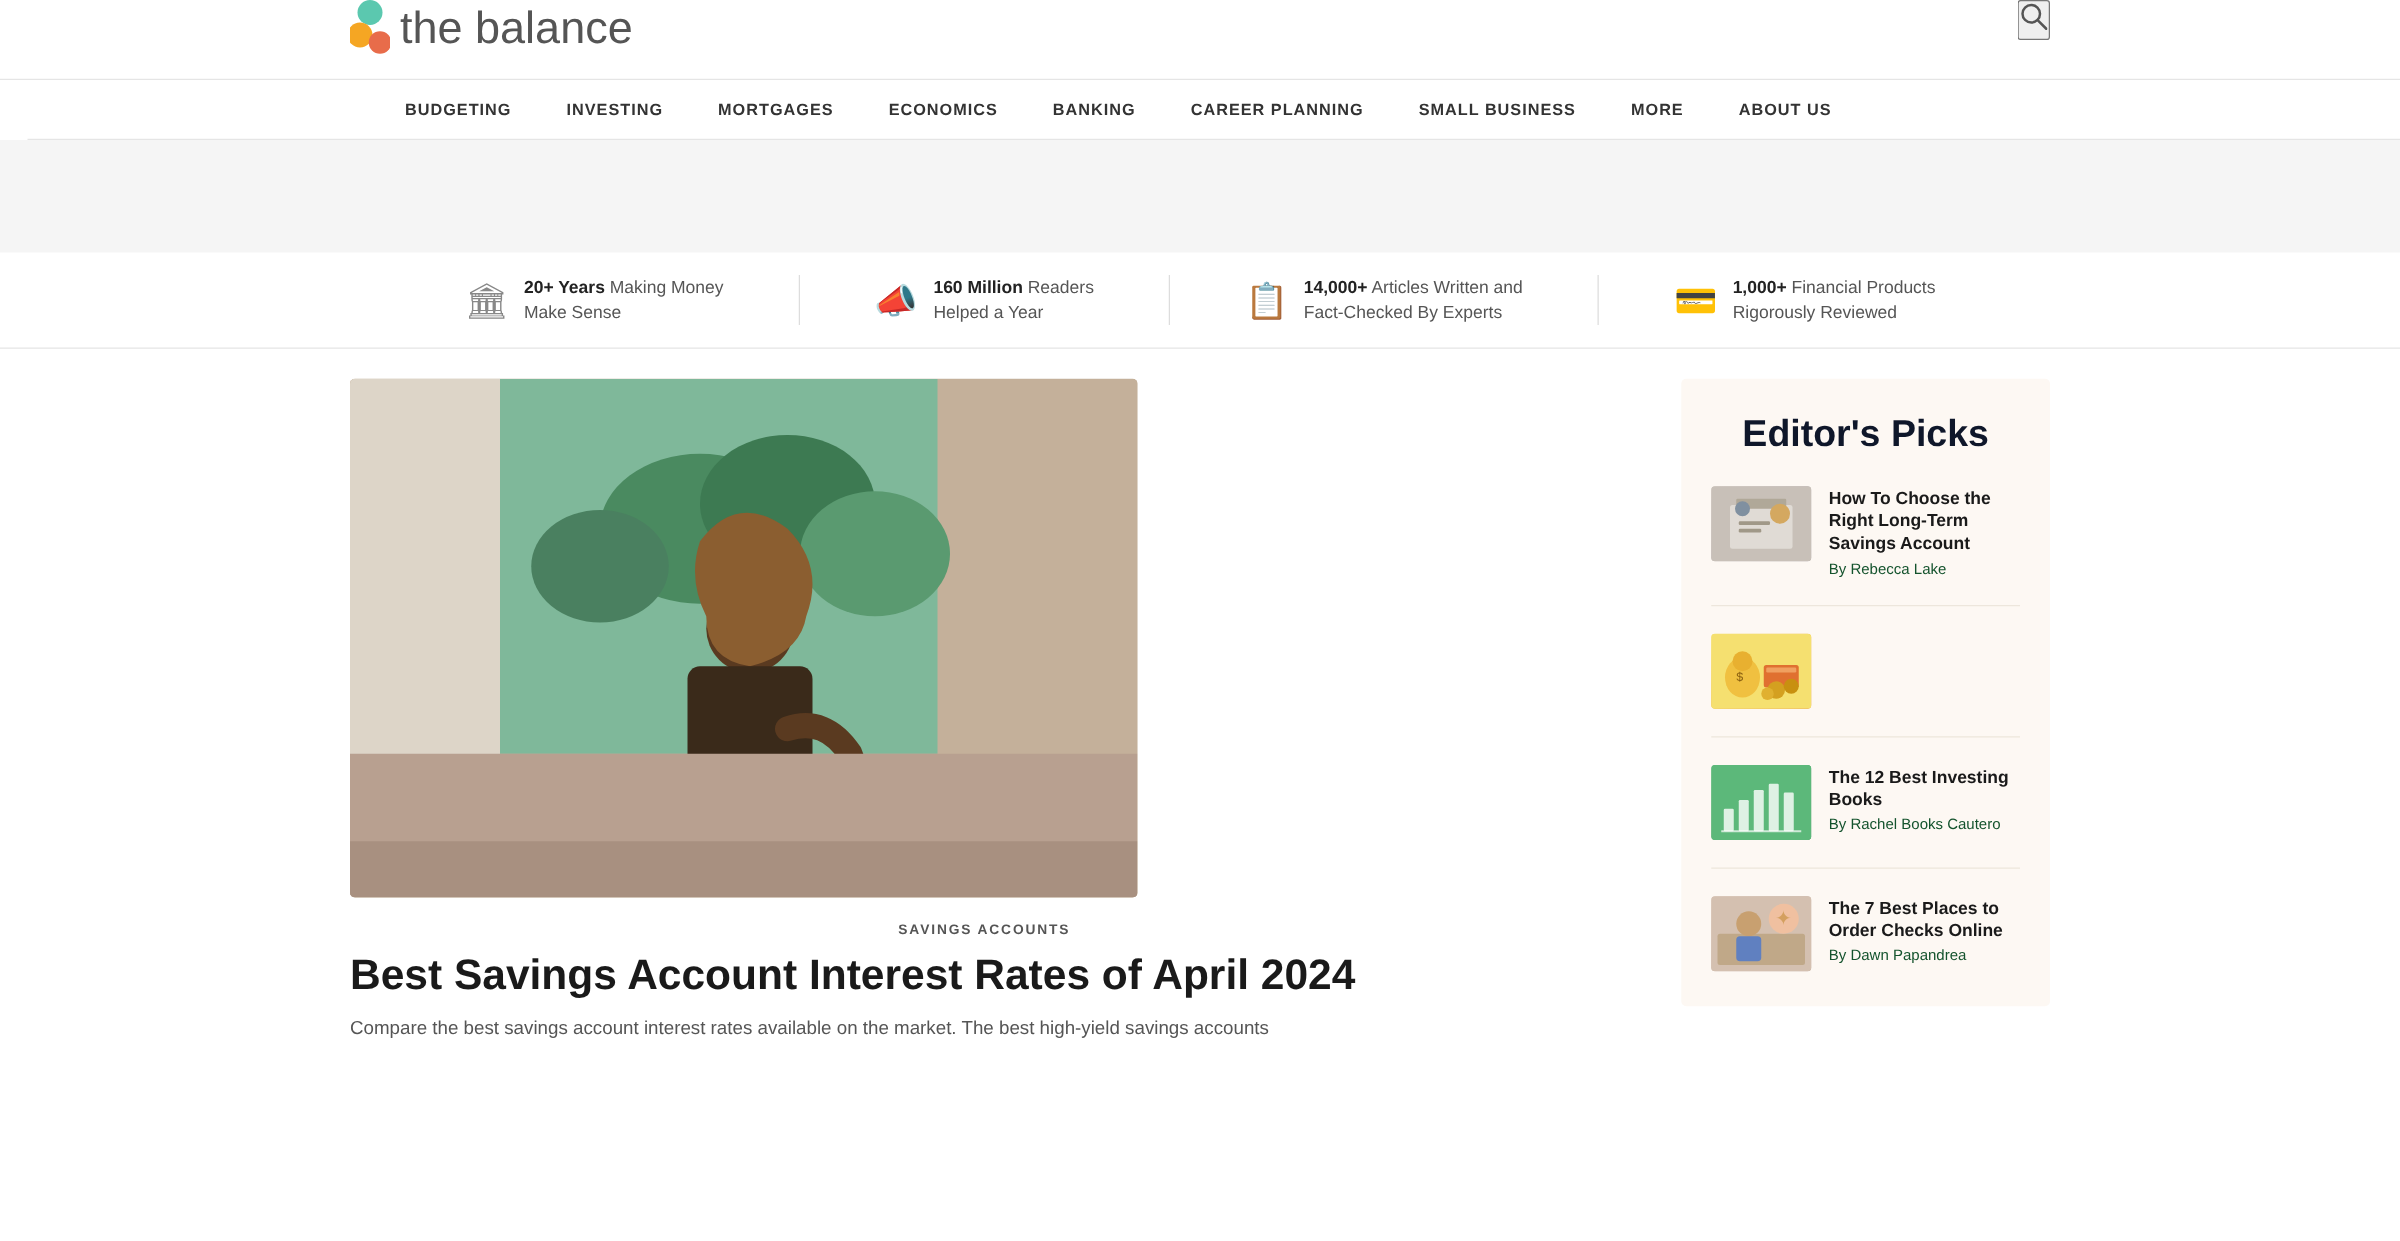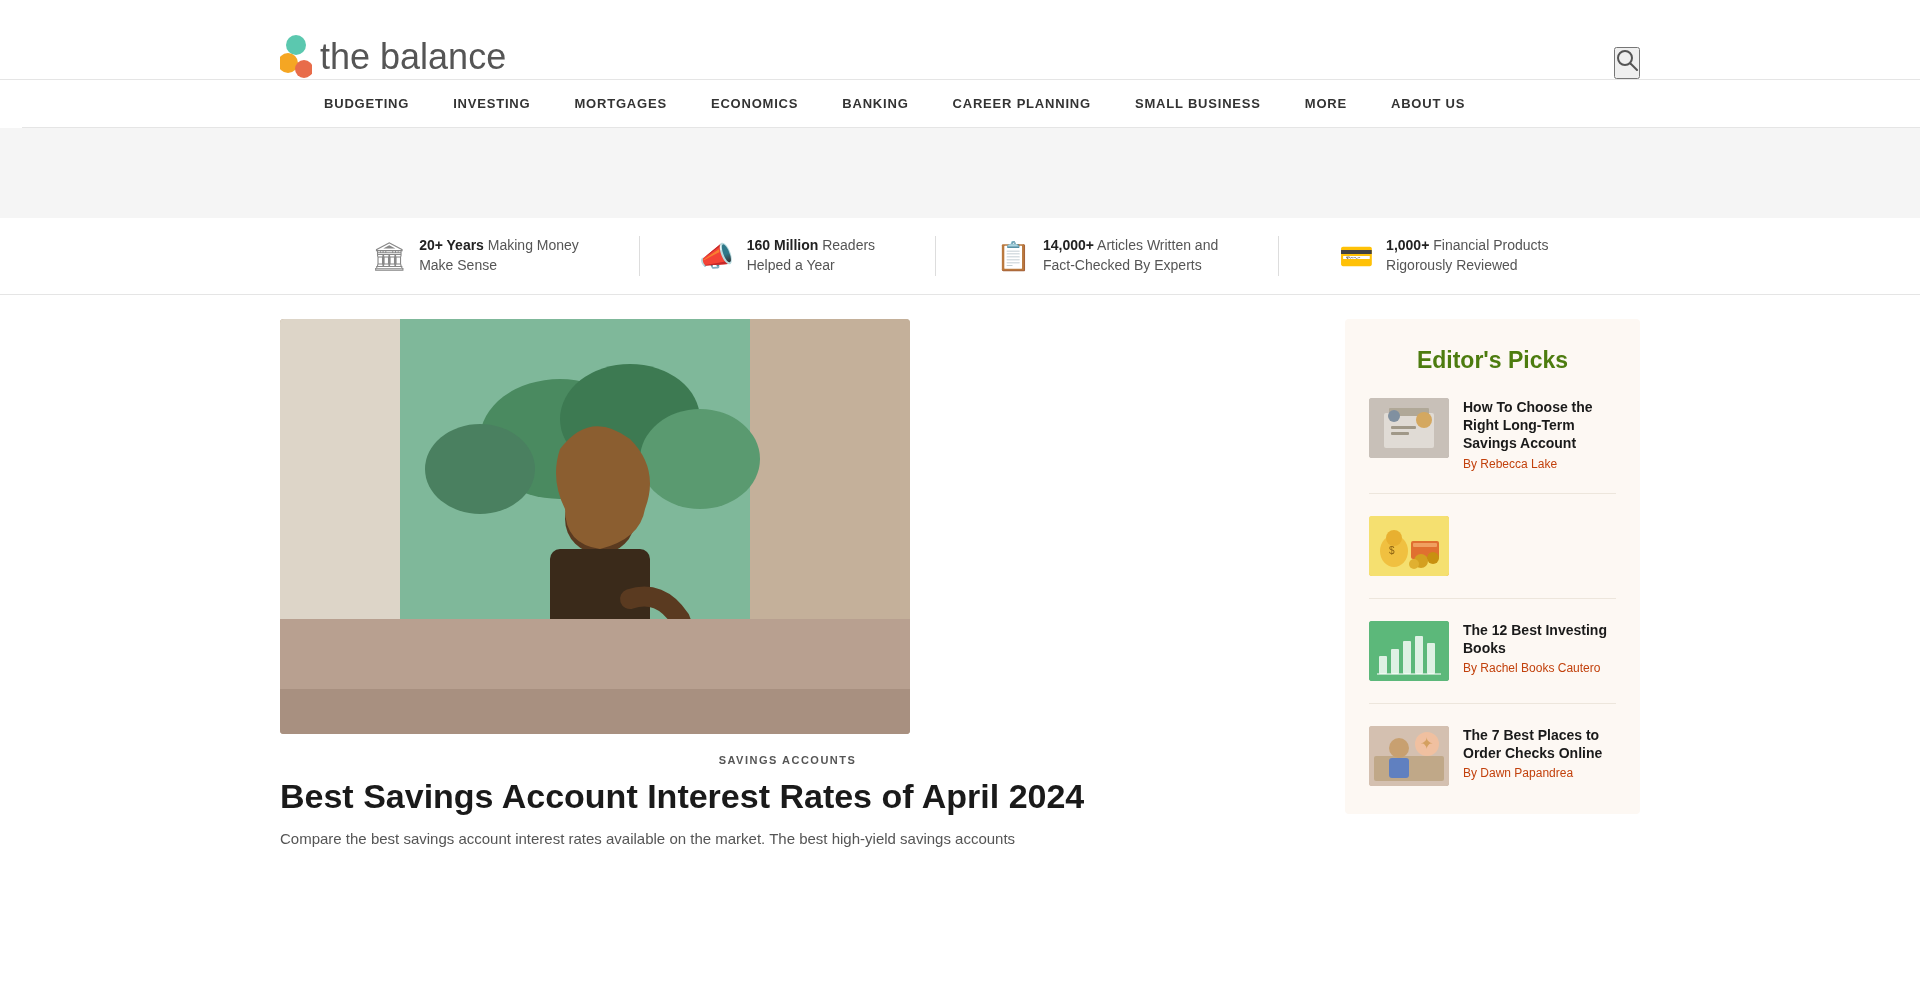--- a/index.html
+++ b/index.html
@@ -1,24 +1,24 @@
 <!DOCTYPE html>
 <html><head>
   <meta charset="utf-8">
   <style>
     * { margin: 0; padding: 0; box-sizing: border-box; }
     body { font-family: -apple-system, BlinkMacSystemFont, 'Segoe UI', Arial, sans-serif; background: #fff; color: #333; width: 1920px; }
 
     
     .header {
       display: flex;
-      align-items: flex-end;
+      align-items: flex-start;
       justify-content: space-between;
       padding: 0 280px;
-      height: 80px;
+      height: 64px;
       border-bottom: 1px solid #e5e5e5;
       background: #fff;
     }
     .logo-area {
       display: flex;
       align-items: center;
       gap: 8px;
     }
     .logo-icon {
       width: 32px;
@@ -154,23 +154,23 @@
     
     .editors-picks {
       width: 295px;
       min-width: 295px;
       margin-left: 50px;
       background: #fdf8f3;
       border-radius: 4px;
       padding: 28px 24px;
     }
     .editors-picks-title {
-      font-size: 23px;
-      font-weight: 700;
-      color: #4d7c0f;
+      font-size: 30px;
+      font-weight: 700;
+      color: #0f172a;
       text-align: center;
       margin-bottom: 24px;
     }
     .pick-item {
       display: flex;
       gap: 14px;
       margin-bottom: 22px;
       padding-bottom: 22px;
       border-bottom: 1px solid #ede6dc;
       cursor: pointer;
@@ -194,21 +194,21 @@
     .pick-info {}
     .pick-title {
       font-size: 14px;
       font-weight: 700;
       color: #1a1a1a;
       line-height: 1.3;
       margin-bottom: 4px;
     }
     .pick-author {
       font-size: 12px;
-      color: #c2410c;
+      color: #14532d;
     }
   </style>
 </head>
 <body>
 
 <header class="header">
   <div class="logo-area">
     <svg class="logo-icon" viewBox="0 0 32 44" fill="none" xmlns="http://www.w3.org/2000/svg">
       <ellipse cx="16" cy="10" rx="10" ry="10" fill="#5bc8af"></ellipse>
       <ellipse cx="8" cy="28" rx="10" ry="10" fill="#f5a623"></ellipse>

